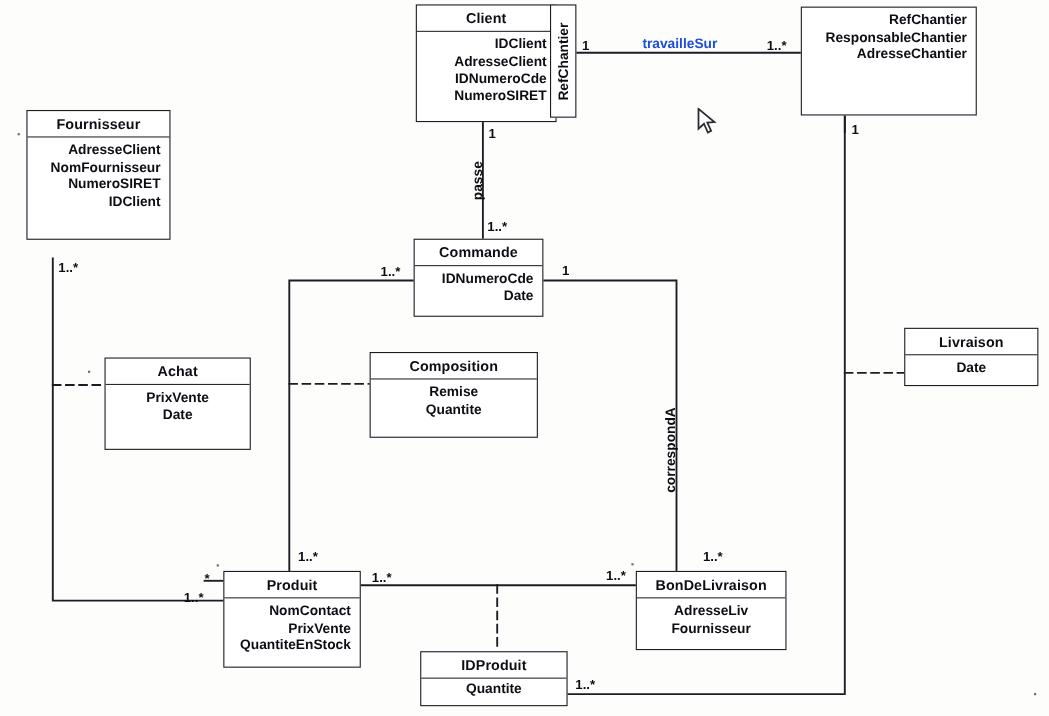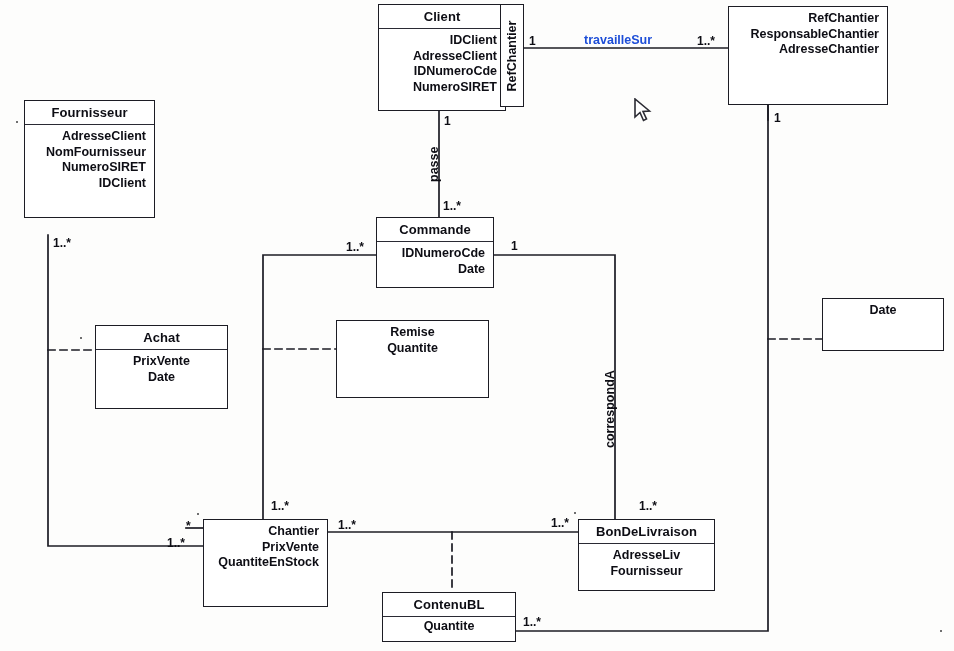--- a/index.html
+++ b/index.html
@@ -191,50 +191,53 @@
 
   <div class="umlclass" style="left:95px; top:325px; width:133px; height:84px;">
     <div class="uml-name">Achat</div>
     <div class="uml-attrs attrs-center">
       <div class="attr">PrixVente</div>
       <div class="attr">Date</div>
     </div>
   </div>
 
   <div class="umlclass" style="left:336px; top:320px; width:153px; height:78px;">
+    <div class="uml-name">Composition</div>
     <div class="uml-attrs attrs-center">
       <div class="attr">Remise</div>
       <div class="attr">Quantite</div>
     </div>
   </div>
 
   <div class="umlclass" style="left:822px; top:298px; width:122px; height:53px;">
+    <div class="uml-name">Livraison</div>
     <div class="uml-attrs attrs-center">
       <div class="attr">Date</div>
     </div>
   </div>
 
   <div class="umlclass" style="left:203px; top:519px; width:125px; height:88px;">
-    <div class="uml-attrs attrs-left">
-      <div class="attr">Chantier</div>
+    <div class="uml-name">Produit</div>
+    <div class="uml-attrs attrs-left">
+      <div class="attr">NomContact</div>
       <div class="attr">PrixVente</div>
       <div class="attr">QuantiteEnStock</div>
     </div>
   </div>
 
   <div class="umlclass" style="left:578px; top:519px; width:137px; height:72px;">
     <div class="uml-name">BonDeLivraison</div>
     <div class="uml-attrs attrs-center">
       <div class="attr">AdresseLiv</div>
       <div class="attr">Fournisseur</div>
     </div>
   </div>
 
   <div class="umlclass" style="left:382px; top:592px; width:134px; height:50px;">
-    <div class="uml-name">ContenuBL</div>
+    <div class="uml-name">IDProduit</div>
     <div class="uml-attrs attrs-center" style="padding-top:2px;">
       <div class="attr">Quantite</div>
     </div>
   </div>
 
   <div class="assoc-label" style="left:584px; top:33px;">travailleSur</div>
 
   <div class="vert-label" style="left:427px; top:182px;">passe</div>
 
   <div class="vert-label" style="left:603px; top:448px;">correspondA</div>

